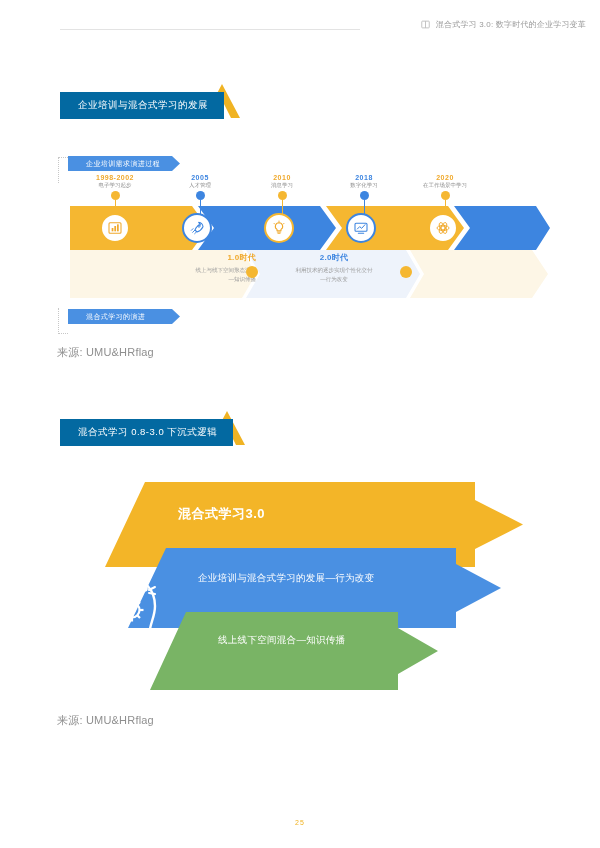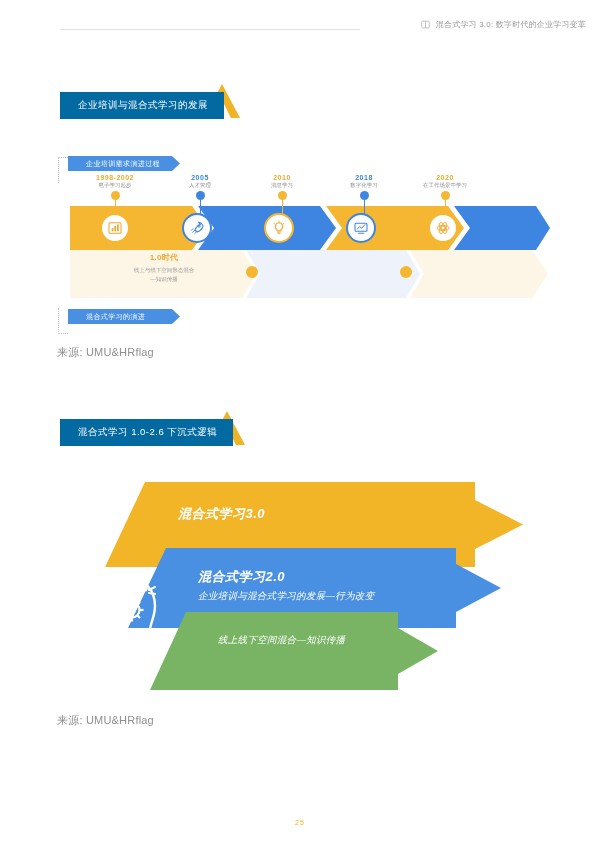--- a/index.html
+++ b/index.html
@@ -85,21 +85,21 @@
   .phase-p{ font-size:5.5px; line-height:1.7; color:#9b9b9b; white-space:nowrap; }
 
   .source-note{
     position:absolute; font-size:11px; color:#8f8f8f; letter-spacing:.2px;
   }
 
   
   .funnel-block{ position:absolute; left:0; top:470px; width:600px; height:250px; }
   .fun-h{ font-size:13px; font-weight:bold; color:#ffffff; letter-spacing:.5px; }
   .fun-p{ font-size:9.5px; color:#ffffff; letter-spacing:.3px; margin-top:4px; }
-  .fun-text{ position:absolute;font-style:italic; }
+  .fun-text{ position:absolute; }
 
   .page-number{
     position:absolute; left:0; bottom:22px; width:600px; text-align:center;
     font-size:7px; color:#f0b323; letter-spacing:1px;
   }
   .page-footer-bar{
     position:absolute; left:0; bottom:0; width:600px; height:6px; background:#ffffff;
   }
 </style>
 </head>
@@ -216,53 +216,57 @@
   </div>
   <div class="tl-node" style="left:428px; top:65px; border:2.5px solid #f5b731;">
     <svg viewBox="0 0 24 24">
       <circle cx="12" cy="12" r="3" fill="none" stroke="#f0a92c" stroke-width="1.6"></circle>
       <ellipse cx="12" cy="12" rx="9" ry="4" fill="none" stroke="#f0a92c" stroke-width="1.3"></ellipse>
       <ellipse cx="12" cy="12" rx="9" ry="4" fill="none" stroke="#f0a92c" stroke-width="1.3" transform="rotate(60 12 12)"></ellipse>
       <ellipse cx="12" cy="12" rx="9" ry="4" fill="none" stroke="#f0a92c" stroke-width="1.3" transform="rotate(120 12 12)"></ellipse>
     </svg>
   </div>
 
-  <div class="phase-txt" style="left:80px; top:104px; width:168px;">
+  <div class="phase-txt" style="left:88px; top:104px; width:168px;text-align:right;">
     <div class="phase-h" style="color:#f0a92c;">1.0时代</div>
     <div class="phase-p">线上与线下空间形态混合</div>
     <div class="phase-p">—知识传播</div>
   </div>
+  <div class="phase-txt" style="left:252px; top:104px; width:164px;">
+    <div class="phase-h" style="color:#3d85e0;">2.0时代</div>
+    <div class="phase-p">利用技术的逐步实现个性化交付</div>
+    <div class="phase-p">—行为改变</div>
+  </div>
 
   <div style="position:absolute; left:246px; top:118px; width:12px; height:12px; border-radius:50%; background:#f5b731;"></div>
   <div style="position:absolute; left:400px; top:118px; width:12px; height:12px; border-radius:50%; background:#f5b731;"></div>
 </div>
 
 <div class="source-note" style="left:57px; top:345px;">来源: UMU&amp;HRflag</div>
 
 <div class="section-title-wrap" style="left:60px; top:419px;">
   <svg class="chip-arrow" viewBox="0 0 38 40" style="left:148px; top:-12px;">
     <path d="M19 4 L37 38 L28 38 L19 20 L10 38 L1 38 Z" fill="#f0b323"></path>
   </svg>
-  <span class="section-chip">混合式学习 1.0-2.6 下沉式逻辑</span>
+  <span class="section-chip">混合式学习 0.8-3.0 下沉式逻辑</span>
 </div>
 
 <div class="funnel-block">
 
   <svg style="position:absolute; left:105px; top:12px;" width="420" height="85" viewBox="0 0 420 85">
     <path d="M0 85 L40 0 L370 0 L370 18 L418 42.5 L370 67 L370 85 Z" fill="#f3b528"></path>
   </svg>
   <div class="fun-text" style="left:178px; top:35px;">
     <div class="fun-h">混合式学习3.0</div>
   </div>
 
   <svg style="position:absolute; left:128px; top:78px;" width="375" height="80" viewBox="0 0 375 80">
     <path d="M0 80 L38 0 L328 0 L328 16 L373 40 L328 64 L328 80 Z" fill="#4a90e2"></path>
   </svg>
   <div class="fun-text" style="left:198px; top:98px;">
-    <div class="fun-h">混合式学习2.0</div>
     <div class="fun-p">企业培训与混合式学习的发展—行为改变</div>
   </div>
 
   <svg style="position:absolute; left:150px; top:142px;" width="290" height="78" viewBox="0 0 290 78">
     <path d="M0 78 L36 0 L248 0 L248 16 L288 39 L248 62 L248 78 Z" fill="#79b465"></path>
   </svg>
   <div class="fun-text" style="left:218px; top:160px;">
     <div class="fun-p">线上线下空间混合—知识传播</div>
   </div>
 

